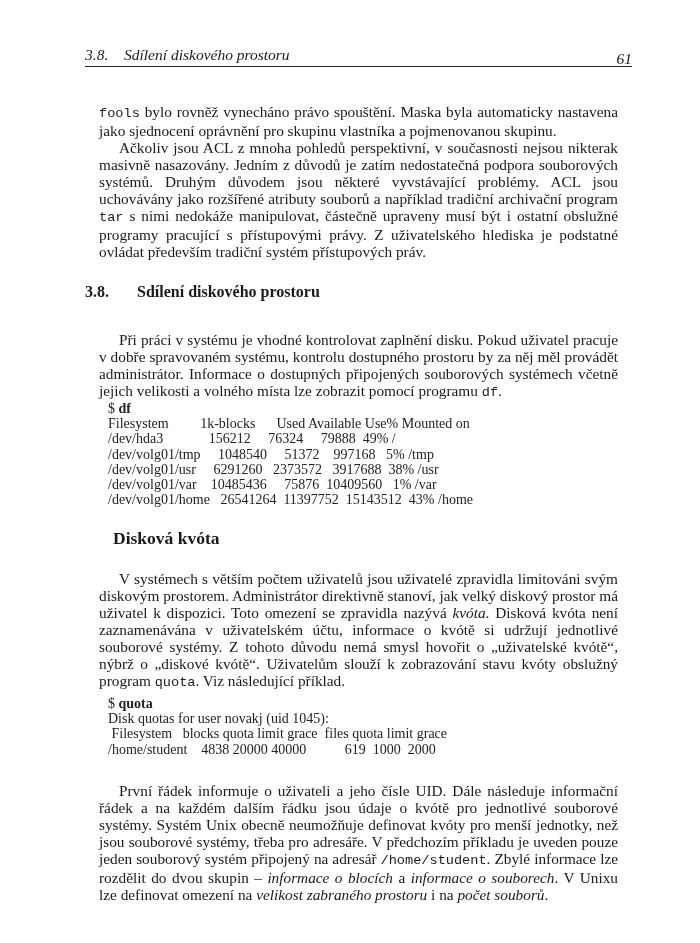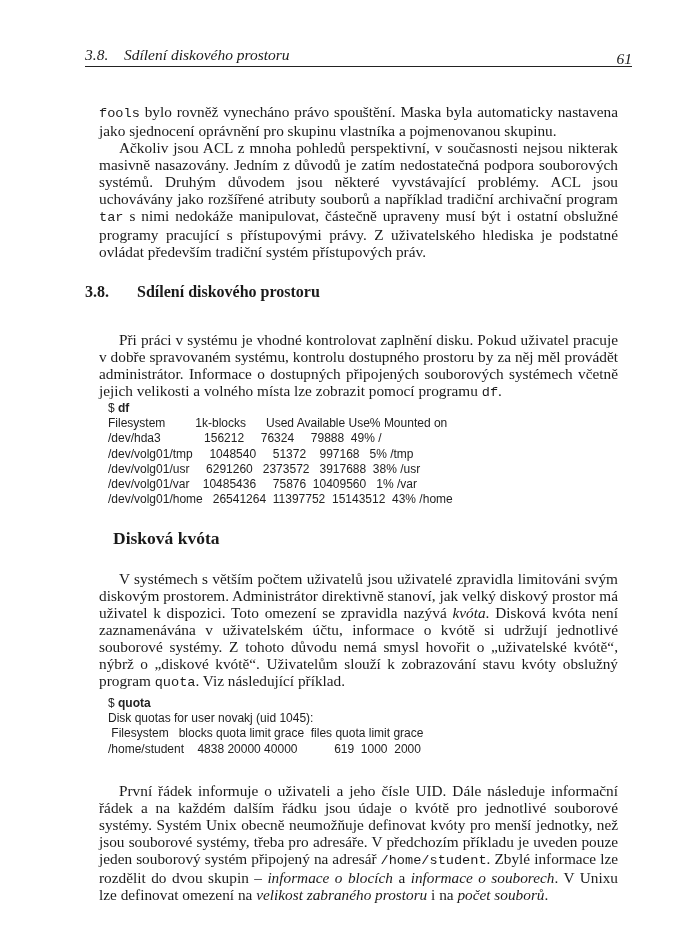--- a/index.html
+++ b/index.html
@@ -14,21 +14,21 @@
   .running-head .pnum { position: absolute; right: 0; top: 4px; }
   p { margin: 14px; font-family: "Liberation Serif", serif; font-size: 15.3px;
       line-height: 17px; text-align: justify; }
   .ind { text-indent: 20px; }
   code, .mono { font-family: "Liberation Mono", monospace; font-size: 13.6px; }
   em { font-style: italic; }
   .block { position: absolute; left: 0; width: 547px; }
   h2 { margin: 0; font-family: "Liberation Serif", serif; font-weight: bold; font-size: 16px; }
   h2 .num { display: inline-block; width: 52px; }
   h3 { margin: 0; font-family: "Liberation Serif", serif; font-weight: bold; font-size: 17.5px; }
-  pre { margin: 0; font-family: Liberation Sans, sans-serif; font-size: 12px; line-height: 15.2px; color: #222; }
+  pre { margin: 0; font-family: Liberation Serif, serif; font-size: 14px; line-height: 15.2px; color: #222; }
   pre b { font-weight: bold; }
 </style>
 </head>
 <body>
 
 <div class="page">
 
   <div class="running-head">
     <span class="sec">3.8.</span>
     <span class="title">Sdílení diskového prostoru</span>

